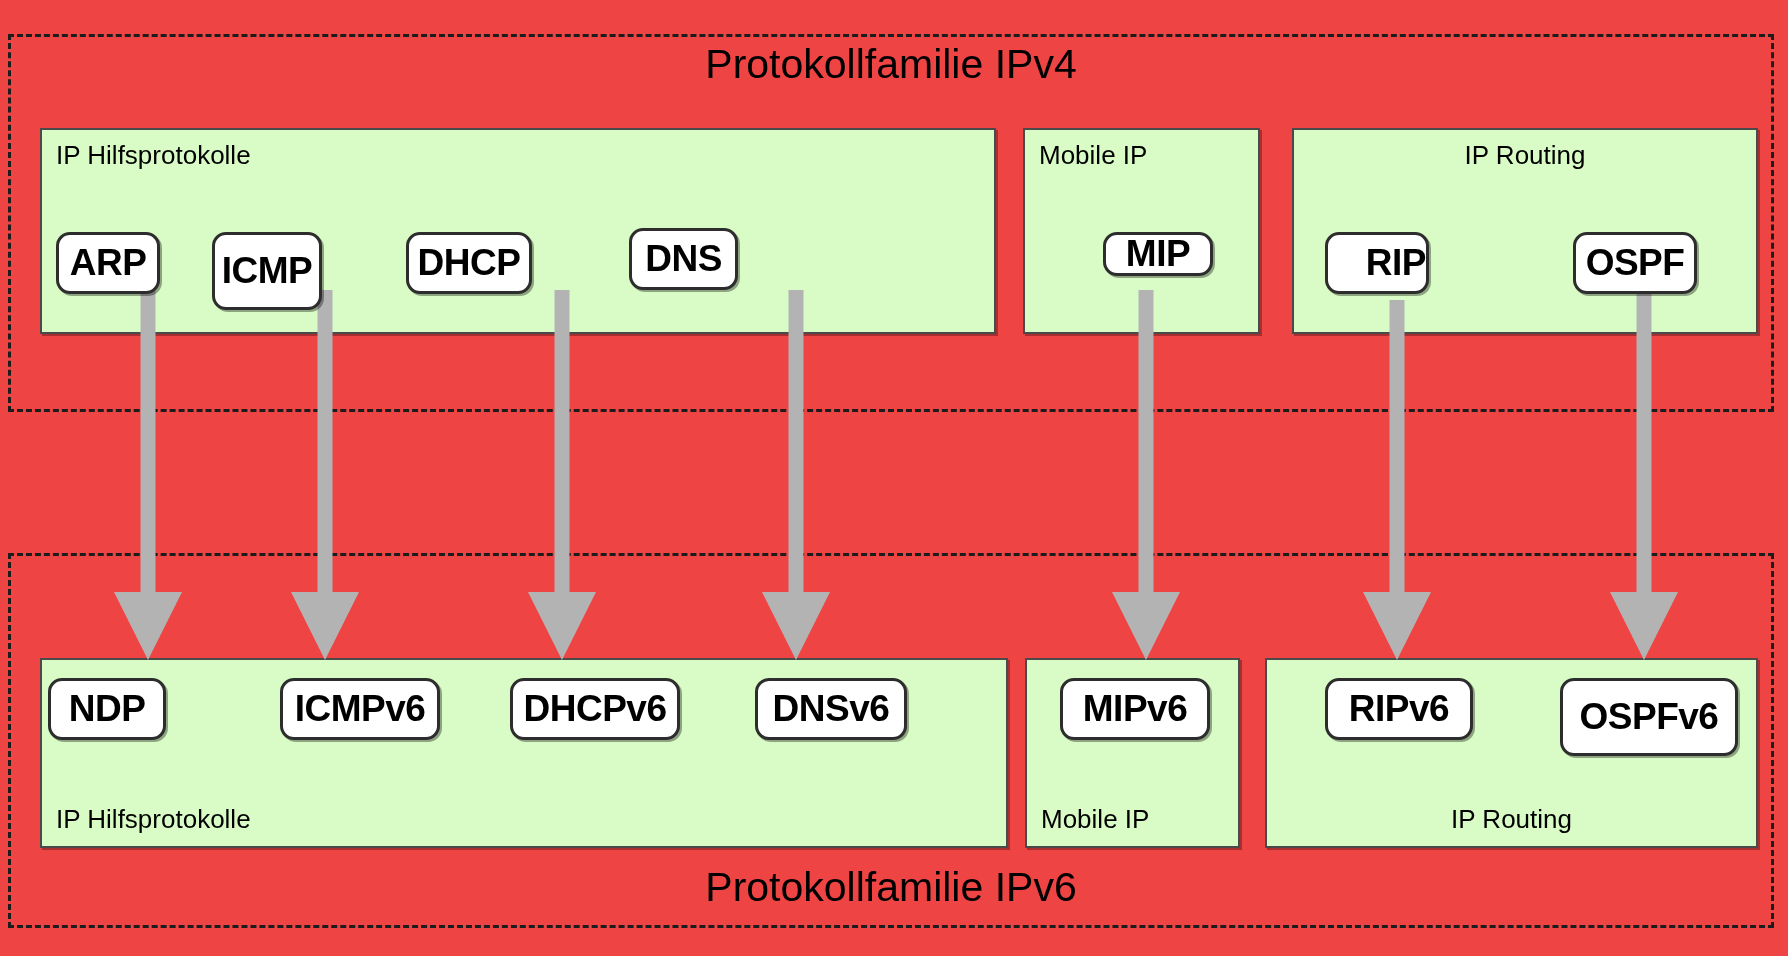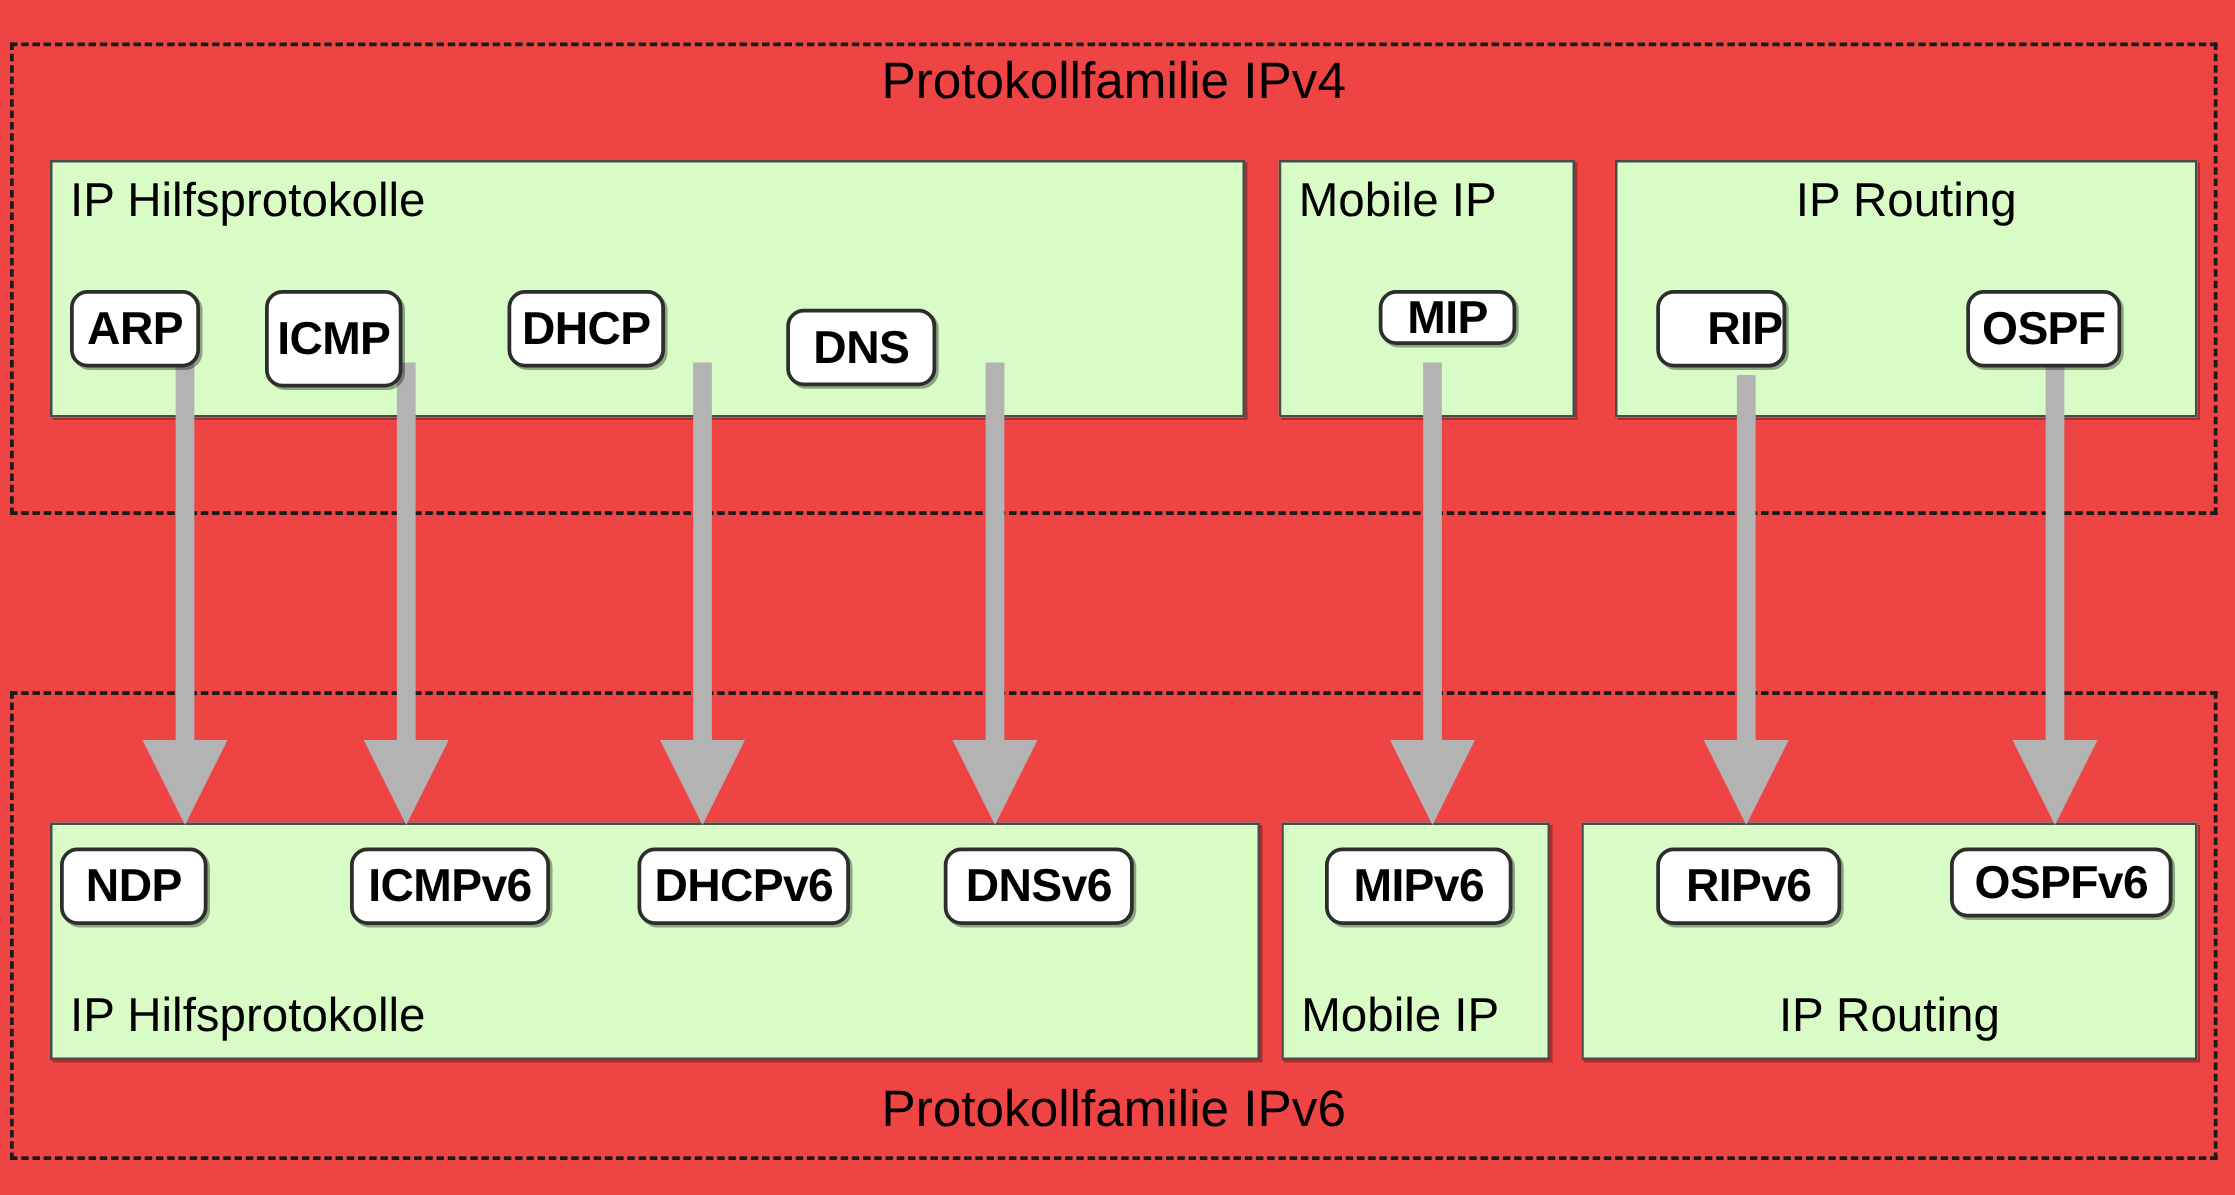--- a/index.html
+++ b/index.html
@@ -42,21 +42,21 @@
   
   .group-box {
     position: absolute;
     box-sizing: border-box;
     background: #d9fcc6;
     border: 2px solid #4a4a4a;
     box-shadow: 2px 2px 0 rgba(0,0,0,0.30);
   }
   .group-label {
     position: absolute;
-    font-size: 38px;
+    font-size: 26px;
     font-weight: 400;
     color: #000000;
     white-space: nowrap;
     line-height: 1;
   }
   .group-label.left   { left: 14px; text-align: left; }
   .group-label.center { left: 0; right: 0; text-align: center; }
   .group-label.top    { top: 12px; }
   .group-label.bottom { bottom: 14px; }
 
@@ -126,21 +126,21 @@
 
   <div class="pill" style="left:56px; top:232px; width:104px; height:62px;">
     <span>ARP</span>
   </div>
   <div class="pill" style="left:212px; top:232px; width:110px; height:78px;">
     <span>ICMP</span>
   </div>
   <div class="pill" style="left:406px; top:232px; width:126px; height:62px;">
     <span>DHCP</span>
   </div>
-  <div class="pill" style="left:629px; top:247px; width:120px; height:62px;text-align:center;">
+  <div class="pill" style="left:629px; top:228px; width:109px; height:62px;text-align:center;">
     <span>DNS</span>
   </div>
   <div class="pill" style="left:1087px; top:232px; width:110px; height:44px;margin-left:16px;">
     <span>MIP</span>
   </div>
   <div class="pill" style="left:1325px; top:232px; width:104px; height:62px;justify-content:flex-end;">
     <span>RIP</span>
   </div>
   <div class="pill" style="left:1573px; top:232px; width:124px; height:62px;">
     <span>OSPF</span>
@@ -173,21 +173,21 @@
   </div>
   <div class="pill" style="left:755px; top:678px; width:152px; height:62px;">
     <span>DNSv6</span>
   </div>
   <div class="pill" style="left:1060px; top:678px; width:150px; height:62px;">
     <span>MIPv6</span>
   </div>
   <div class="pill" style="left:1325px; top:678px; width:148px; height:62px;">
     <span>RIPv6</span>
   </div>
-  <div class="pill" style="left:1560px; top:678px; width:178px; height:56px;">
+  <div class="pill" style="left:1560px; top:678px; width:178px; height:78px;">
     <span>OSPFv6</span>
   </div>
 
   <div class="arrow" style="left:114px; top:290px; width:68px; height:370px;">
     <div class="shaft" style="width:15px; height:302px;"></div>
     <div class="head"></div>
   </div>
 
   <div class="arrow" style="left:291px; top:290px; width:68px; height:370px;">
     <div class="shaft" style="width:15px; height:302px;"></div>

